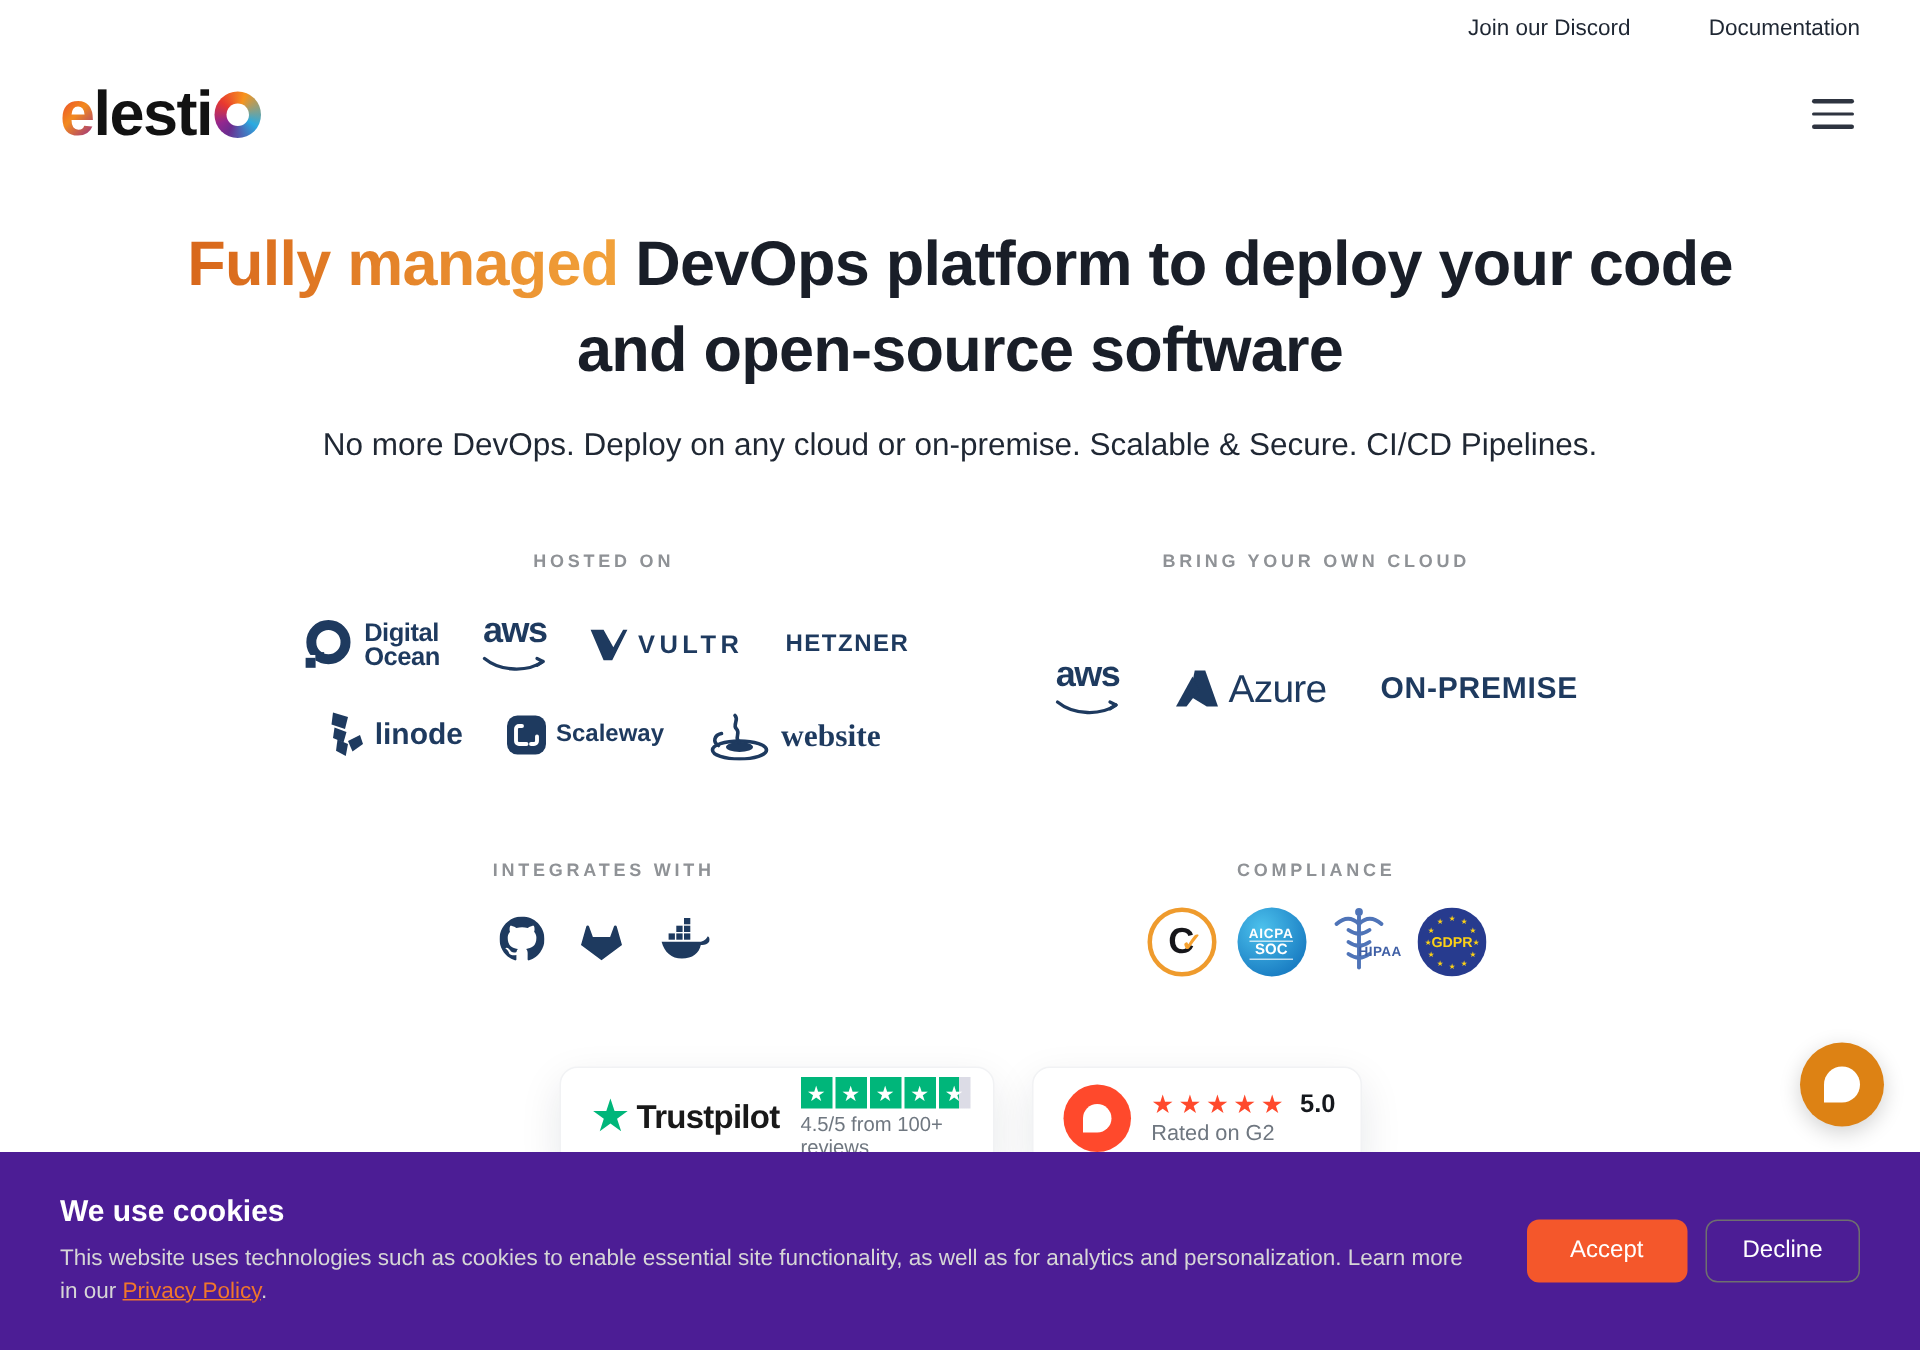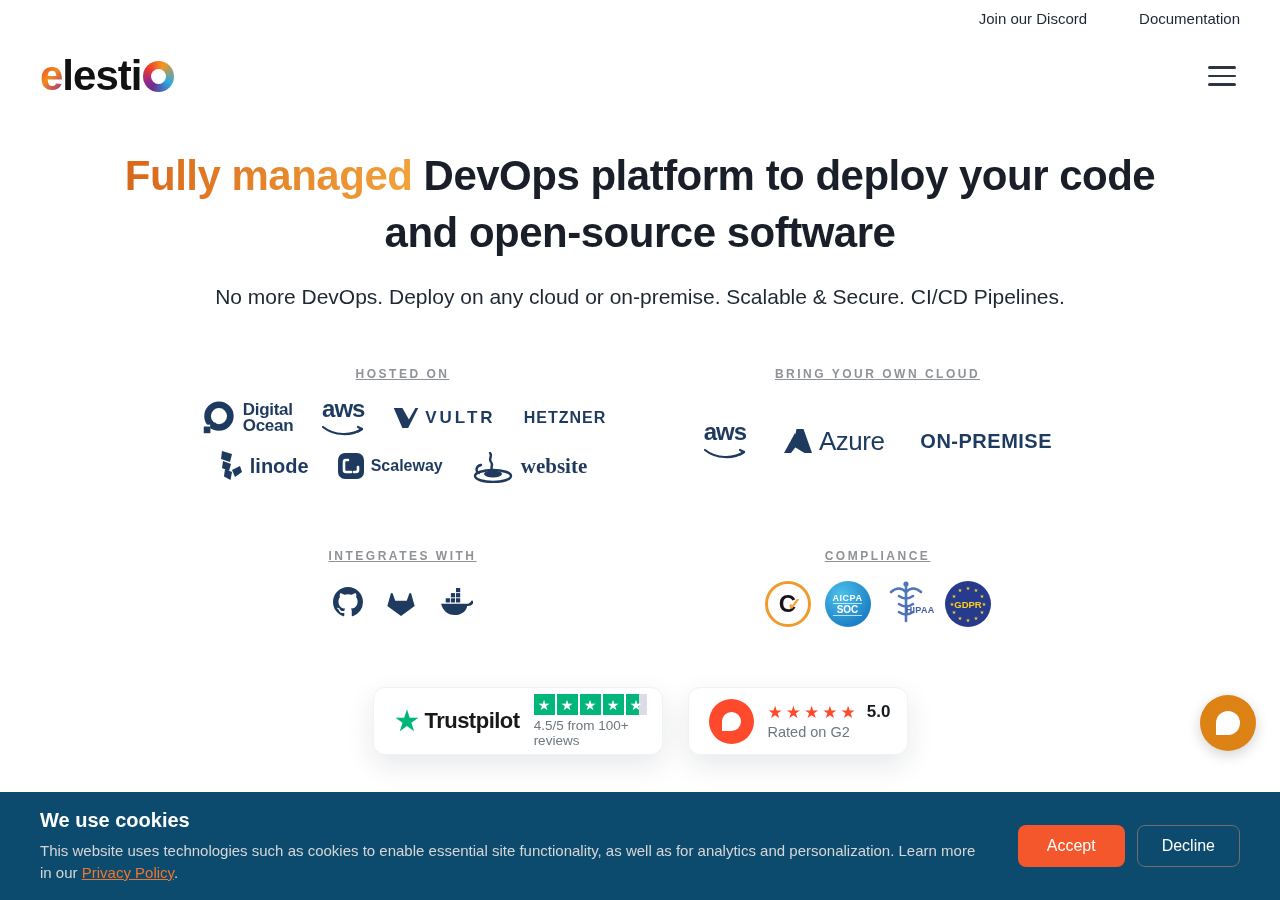--- a/index.html
+++ b/index.html
@@ -26,24 +26,24 @@
   
   h1 { margin: 50px auto 0 auto; max-width: 1150px; text-align: center; font-size: 42px; line-height: 57px;
     font-weight: 700; color: #191e28; letter-spacing: -0.5px; }
   h1 .hl { background: linear-gradient(90deg, #d8671b, #f2a23a);
     -webkit-background-clip: text; background-clip: text; color: transparent; }
   .subtitle { margin-top: 24px; text-align: center; font-size: 21px; color: #1f2733; }
 
   
   .logo-grid { max-width: 950px; margin: 58px auto 0 auto; display: grid; grid-template-columns: 1fr 1fr; row-gap: 66px; }
   .cell { display: flex; flex-direction: column; align-items: center; }
-  .cell-label { font-size: 12px; font-weight: 700; letter-spacing: 2.5px; color: #8f9296; margin-bottom: 18px; text-decoration: underline; }
+  .cell-label { font-size: 12px; font-weight: 700; letter-spacing: 2.5px; color: #8f9296; margin-bottom: 18px; }
   .cell-body { flex: 1; display: flex; flex-direction: column; justify-content: center; align-items: center; gap: 12px; }
   .brand-row { display: flex; align-items: center; gap: 28px; }
-  .brand { display: flex; align-items: center; gap: 6px; color: #1e3a5f; }
+  .brand { display: flex; align-items: center; gap: 6px; color: #1e3a5f; margin-top: 12px; }
   .brand svg { display: block; }
 
   .do-text { font-size: 17px; font-weight: 800; line-height: 0.95; letter-spacing: -0.3px; }
   .aws-wrap { display: flex; flex-direction: column; align-items: center; }
   .aws-text { font-size: 24px; font-weight: 800; letter-spacing: -1px; line-height: 0.8; }
   .vultr-text { font-size: 17px; font-weight: 600; letter-spacing: 3px; }
   .hetzner-text { font-size: 16px; font-weight: 800; letter-spacing: 1px; }
   .linode-text { font-size: 20px; font-weight: 700; }
   .scaleway-text { font-size: 16px; font-weight: 700; }
   .netcup-text { font-family: "Liberation Serif", serif; font-size: 21px; font-weight: 700; }
@@ -86,21 +86,21 @@
   .g2-score { font-size: 17px; font-weight: 800; color: #15181d; }
   .g2-caption { font-size: 14.5px; color: #6f7780; }
 
   
   .chat-widget { position: absolute; right: 24px; bottom: 149px; width: 56px; height: 56px; border-radius: 50%;
     background: #dd8214; border: none; cursor: pointer; display: flex; align-items: center; justify-content: center;
     box-shadow: 0 4px 14px rgba(0,0,0,0.18); }
   .chat-drop { width: 24px; height: 24px; background: #fff; border-radius: 55% 55% 55% 0; }
 
   
-  .cookie-banner { position: absolute; left: 0; bottom: 0; width: 1280px; height: 108px; background: #0c4a6e;
+  .cookie-banner { position: absolute; left: 0; bottom: 0; width: 1280px; height: 132px; background: #4c1d95;
     display: flex; align-items: center; justify-content: space-between; padding: 16px 40px; gap: 30px; }
   .cookie-text { max-width: 960px; }
   .cookie-title { color: #ffffff; font-size: 20px; font-weight: 700; margin-bottom: 8px; }
   .cookie-body { color: #d6d6d6; font-size: 15px; line-height: 1.45; }
   .cookie-link { color: #f0762b; text-decoration: underline; cursor: pointer; }
   .cookie-buttons { display: flex; gap: 12px; flex: none; }
   .btn-accept { background: #f4572b; color: #fff; border: none; border-radius: 8px; padding: 11px 29px;
     font-size: 16px; cursor: pointer; font-family: inherit; }
   .btn-decline { background: transparent; color: #fff; border: 1px solid #6f6f6f; border-radius: 8px; padding: 11px 24px;
     font-size: 16px; cursor: pointer; font-family: inherit; }

